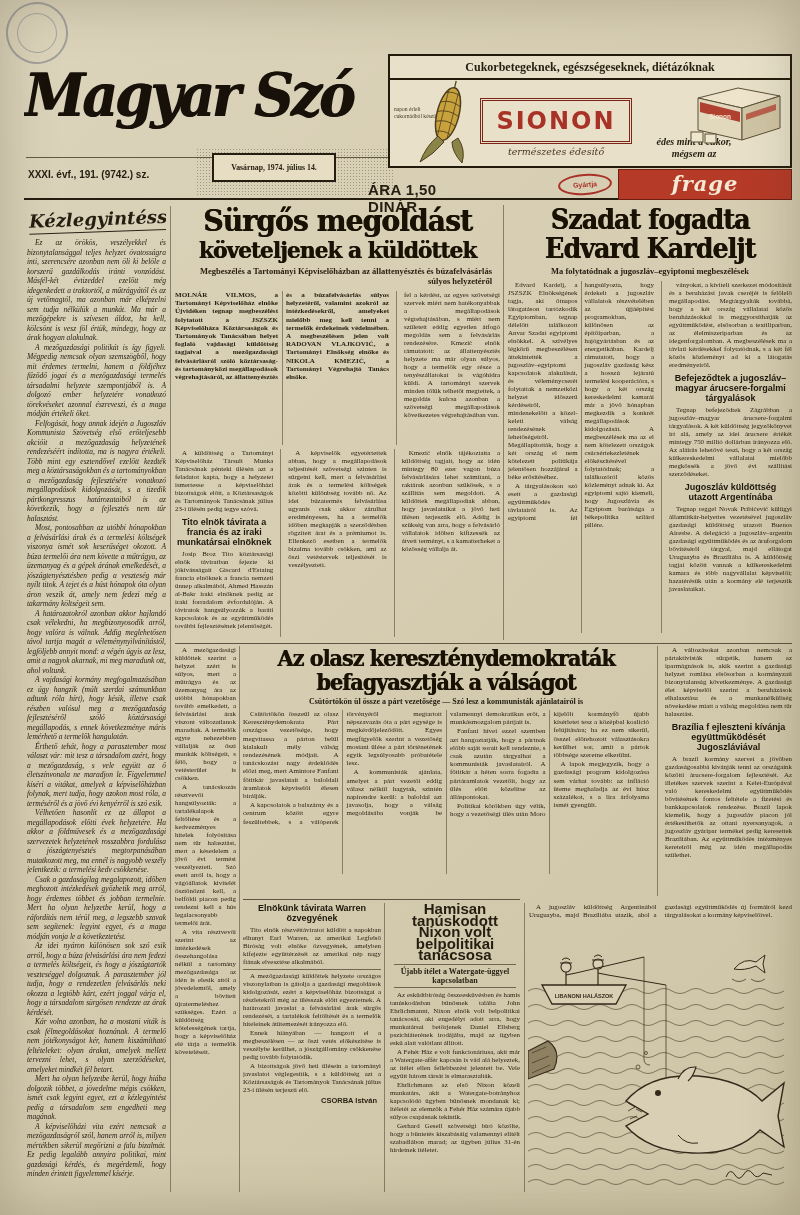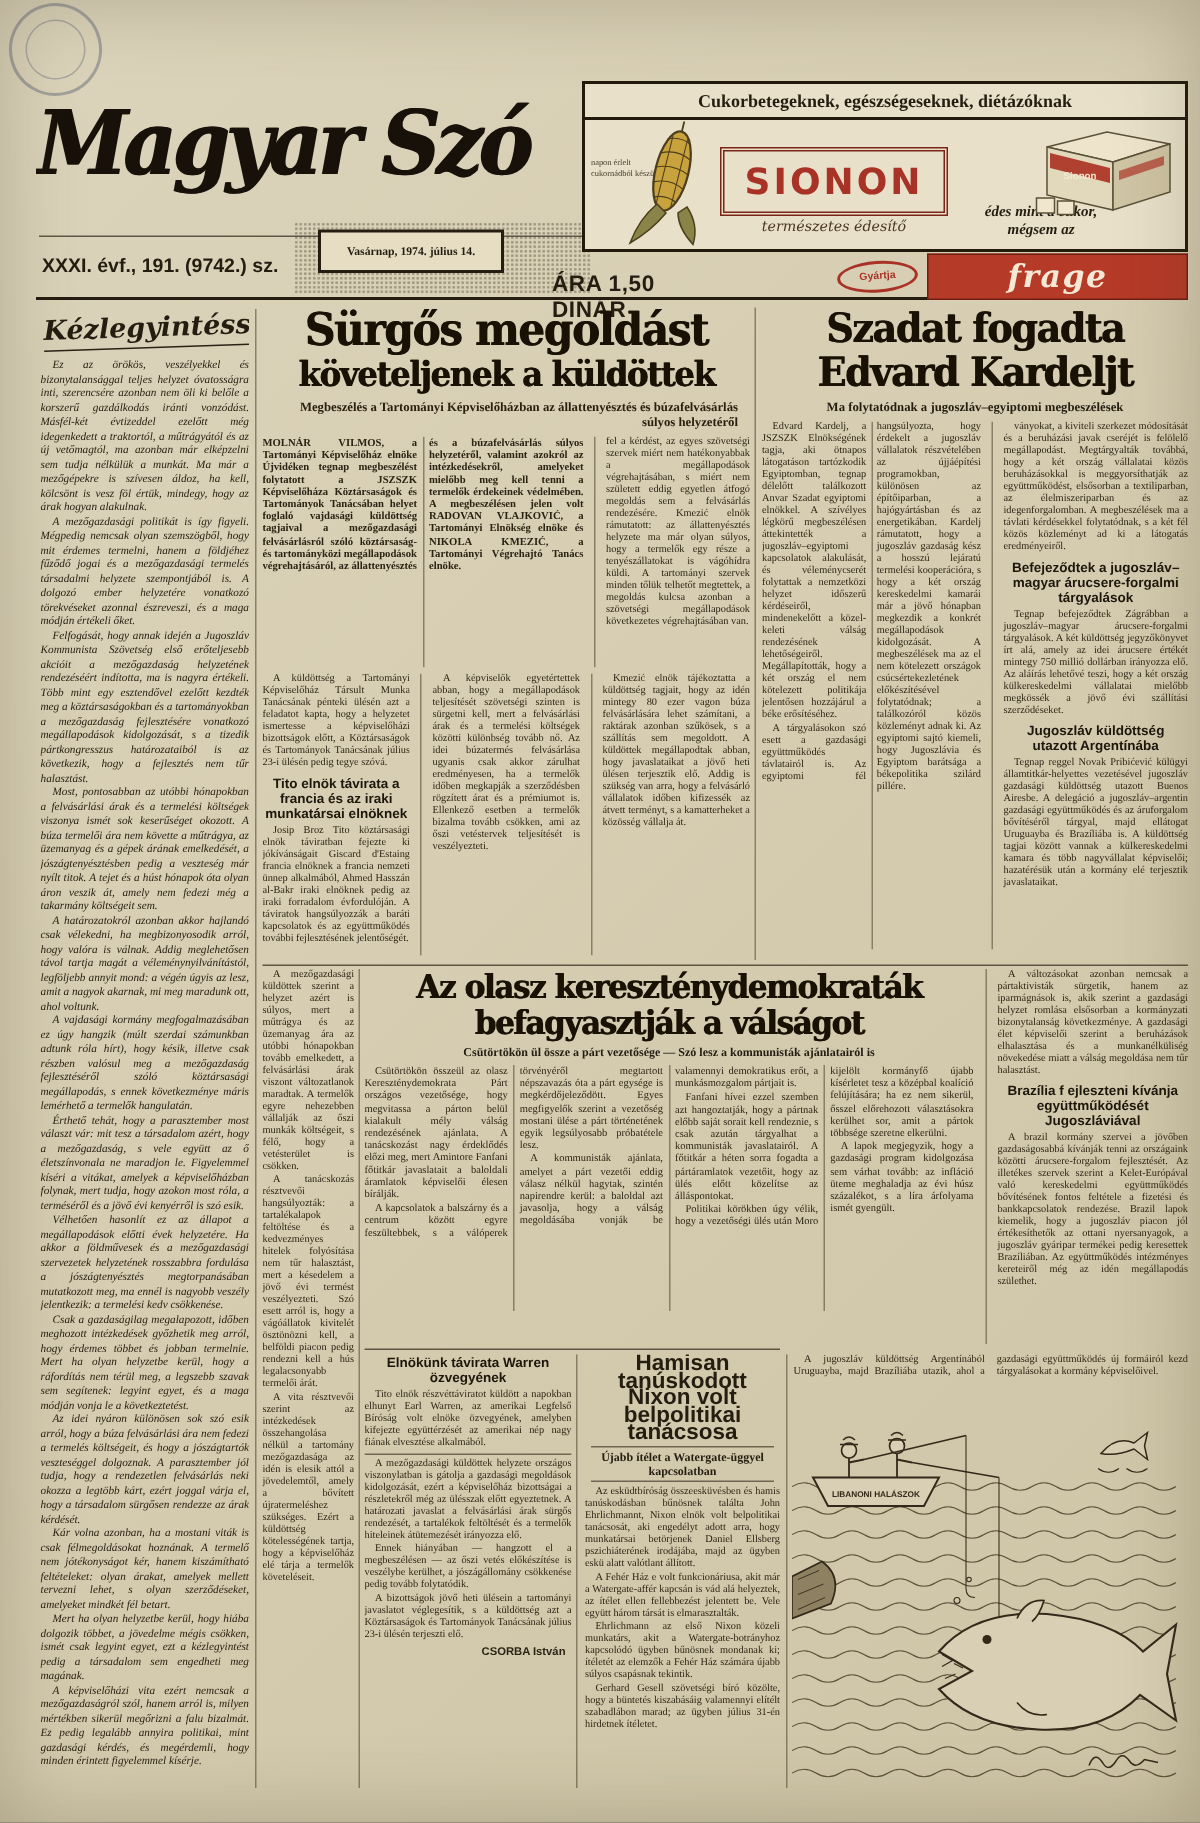--- a/index.html
+++ b/index.html
@@ -19,21 +19,21 @@
   .stamp::after { content:""; position:absolute; inset:9px; border:1px solid rgba(75,85,110,.35); border-radius:50%; }
   .masthead-wrap { left:24px; top:60px; width:372px; height:90px; overflow:hidden; }
   .masthead-title { font-family:"DejaVu Serif",serif; font-style:italic; font-weight:bold;
            font-size:55px; letter-spacing:-3px; color:#17110a; white-space:nowrap;
            text-shadow:1px 0 0 #17110a; display:inline-block; transform:scaleY(1.08); transform-origin:left top; }
   .mast-rule { left:26px; top:157px; width:368px; }
   .halftone { left:196px; top:148px; width:198px; height:48px;
            background-image:radial-gradient(circle, rgba(62,54,36,.38) .8px, transparent .95px);
            background-size:3px 3px; }
   .issue { left:28px; top:169px; width:170px; font-family:"Liberation Sans",sans-serif;
-           font-weight:bold; font-size:13px; color:#241d10; }
+           font-weight:bold; font-size:10px; color:#241d10; }
   .datebox { left:212px; top:153px; width:124px; height:29px; background:#e6ddc3;
            border:2px solid #241d10; text-align:center; font-weight:bold; font-size:7.8px;
            line-height:25px; }
   .price { left:368px; top:181px; width:120px; font-family:"Liberation Sans",sans-serif;
            font-weight:bold; font-size:15px; letter-spacing:.4px; }
   .header-rule { left:24px; top:198px; width:768px; height:2px; background:#241d10; }
 
   
   .ad { left:388px; top:54px; width:404px; height:114px; background:#e8e0c9;
         border:2.5px solid #221b0c; overflow:hidden; }
@@ -251,21 +251,21 @@
     <p>A vita résztvevői szerint az intézkedések összehangolása nélkül a tartomány mezőgazdasága az idén is elesik attól a jövedelemtől, amely a bővített újratermeléshez szükséges. Ezért a küldöttség kötelességének tartja, hogy a képviselőház elé tárja a termelők követeléseit.</p>
   </div>
   <div class="vrule" style="left:239px;top:646px;height:546px;"></div>
 
   <div class="abs olaszrow">
     <div class="olasz-main">
       <div class="display olasz-h1a">Az olasz kereszténydemokraták</div>
       <div class="display olasz-h1b">befagyasztják a válságot</div>
       <div class="olasz-sub">Csütörtökön ül össze a párt vezetősége — Szó lesz a kommunisták ajánlatairól is</div>
       <div class="olasz-cols body-text">
-        <p>Csütörtökön összeül az olasz Kereszténydemokrata Párt országos vezetősége, hogy megvitassa a párton belül kialakult mély válság rendezésének ajánlata. A tanácskozást nagy érdeklődés előzi meg, mert Amintore Fanfani főtitkár javaslatait a baloldali áramlatok képviselői élesen bírálják.</p>
+        <p>Csütörtökön összeül az olasz Kereszténydemokrata Párt országos vezetősége, hogy megvitassa a párton belül kialakult mély válság rendezésének módjait. A tanácskozást nagy érdeklődés előzi meg, mert Amintore Fanfani főtitkár javaslatait a baloldali áramlatok képviselői élesen bírálják.</p>
         <p>A kapcsolatok a balszárny és a centrum között egyre feszültebbek, s a válóperek törvényéről megtartott népszavazás óta a párt egysége is megkérdőjeleződött. Egyes megfigyelők szerint a vezetőség mostani ülése a párt történetének egyik legsúlyosabb próbatétele lesz.</p>
         <p>A kommunisták ajánlata, amelyet a párt vezetői eddig válasz nélkül hagytak, szintén napirendre kerül: a baloldal azt javasolja, hogy a válság megoldásába vonják be valamennyi demokratikus erőt, a munkásmozgalom pártjait is.</p>
         <p>Fanfani hívei ezzel szemben azt hangoztatják, hogy a pártnak előbb saját sorait kell rendeznie, s csak azután tárgyalhat a kommunisták javaslatairól. A főtitkár a héten sorra fogadta a pártáramlatok vezetőit, hogy az ülés előtt közelítse az álláspontokat.</p>
         <p>Politikai körökben úgy vélik, hogy a vezetőségi ülés után Moro kijelölt kormányfő újabb kísérletet tesz a középbal koalíció felújítására; ha ez nem sikerül, ősszel előrehozott választásokra kerülhet sor, amit a pártok többsége szeretne elkerülni.</p>
         <p>A lapok megjegyzik, hogy a gazdasági program kidolgozása sem várhat tovább: az infláció üteme meghaladja az évi húsz százalékot, s a líra árfolyama ismét gyengült.</p>
       </div>
     </div>
     <div class="olasz-strip body-text">
       <p>A változásokat azonban nemcsak a pártaktivisták sürgetik, hanem az iparmágnások is, akik szerint a gazdasági helyzet romlása elsősorban a kormányzati bizonytalanság következménye. A gazdasági élet képviselői szerint a beruházások elhalasztása és a munkanélküliség növekedése miatt a válság megoldása nem tűr halasztást.</p>
       <div class="mini-h">Brazília f ejleszteni kívánja együttműködését Jugoszláviával</div>

